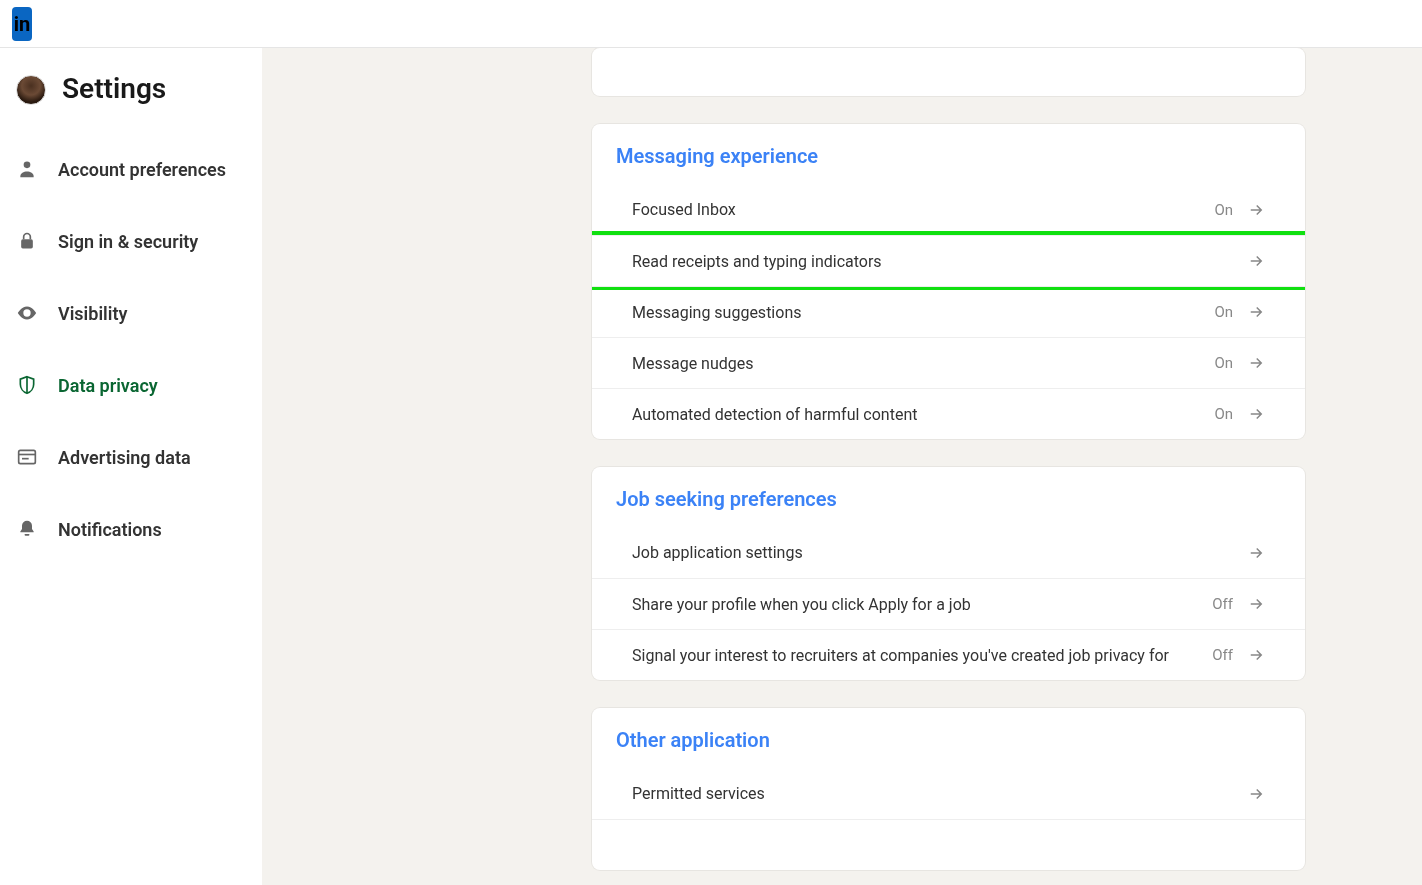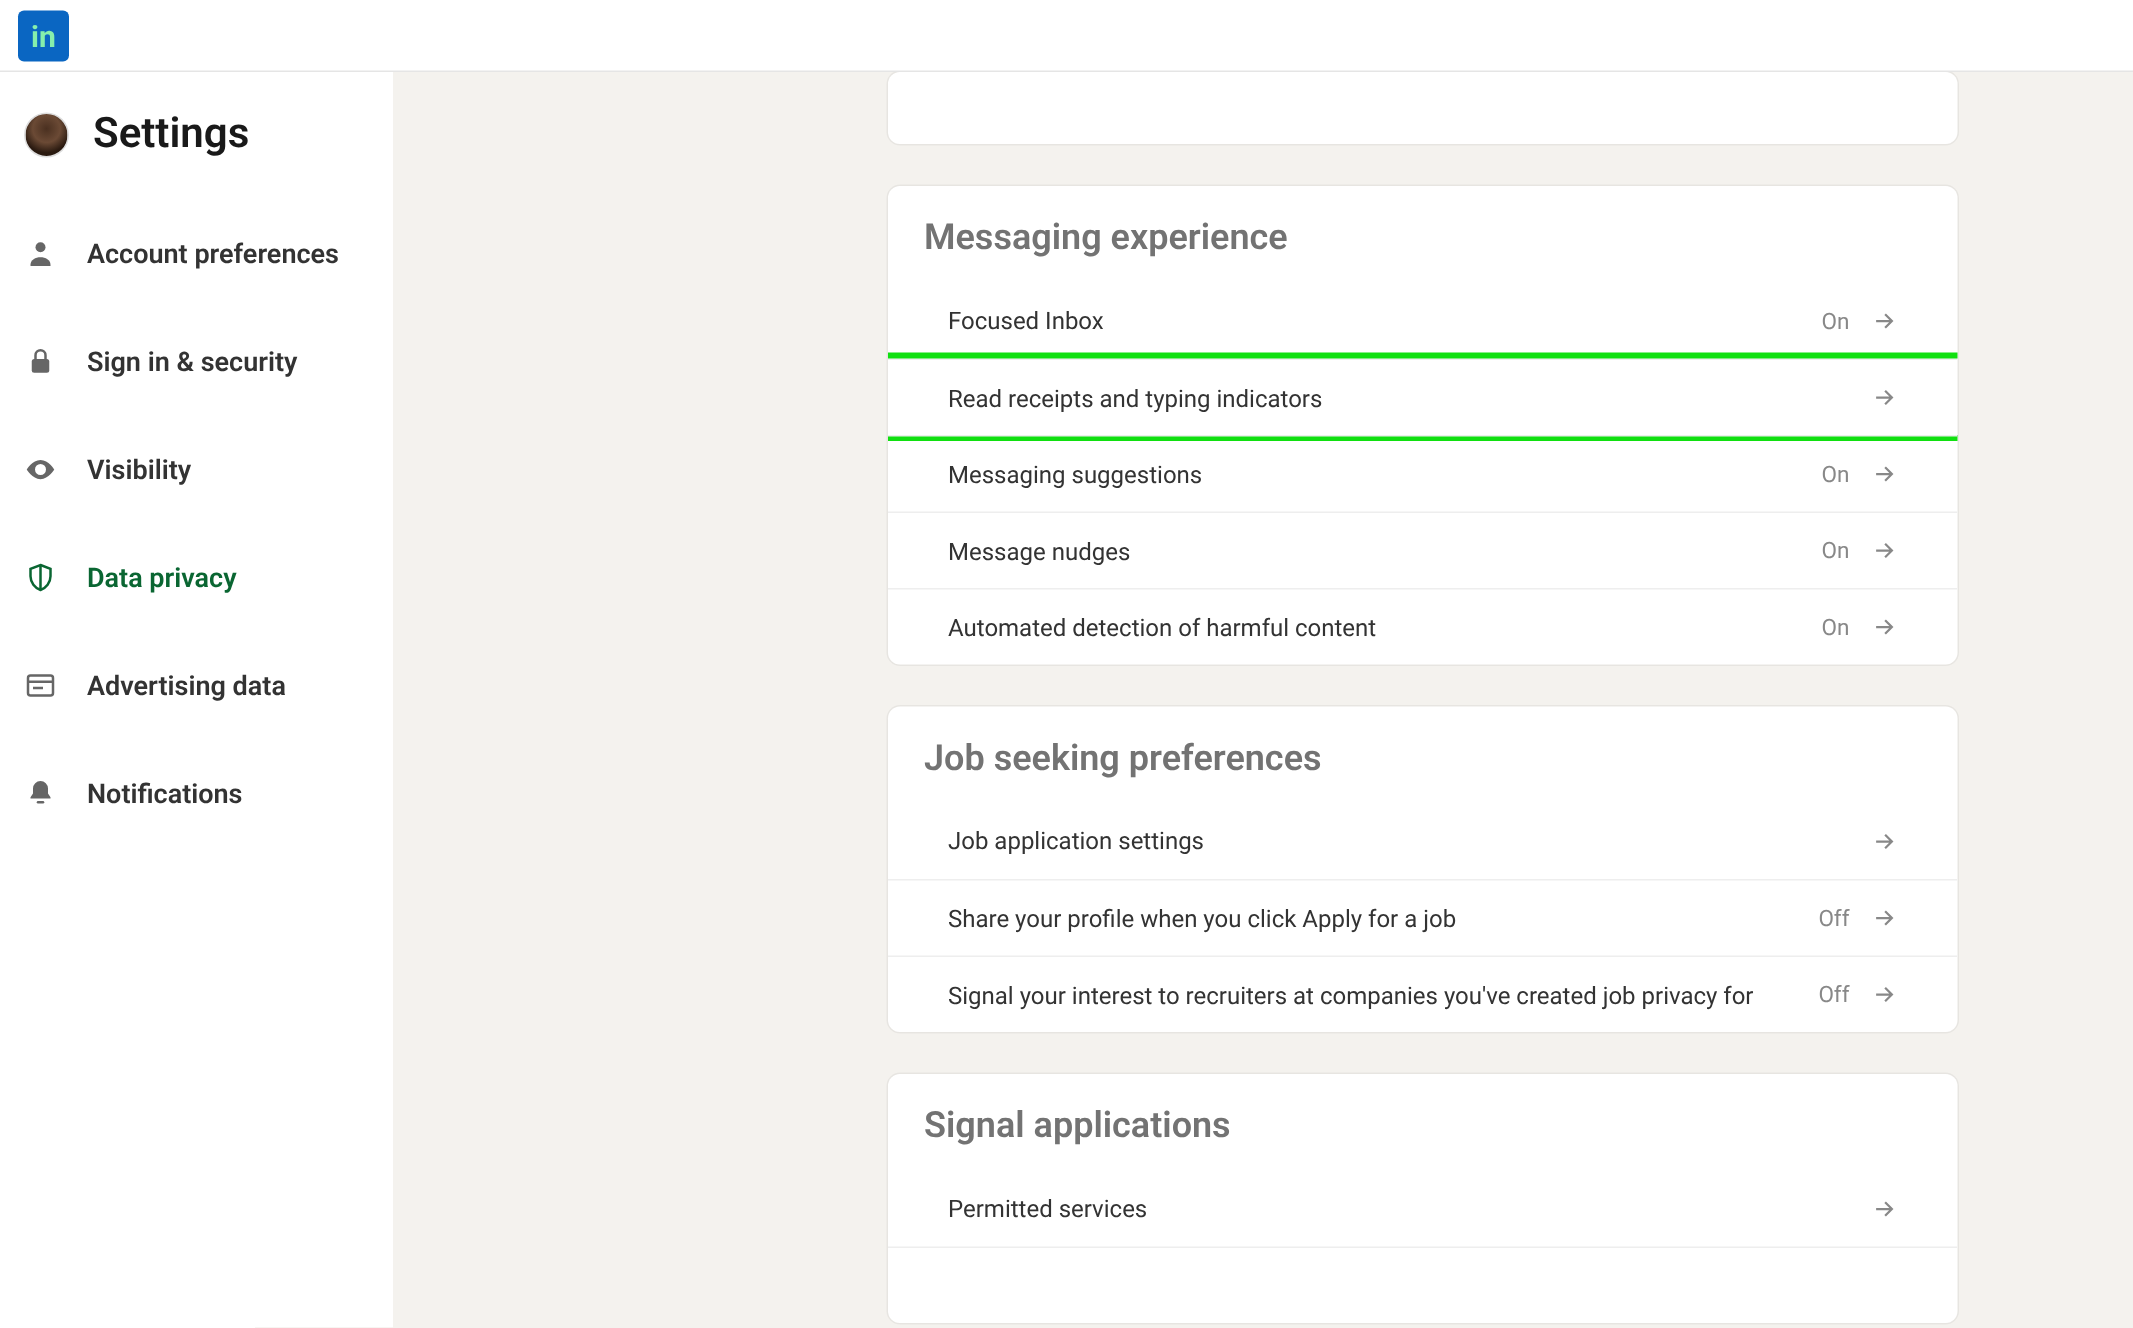--- a/index.html
+++ b/index.html
@@ -1,39 +1,39 @@
 <!DOCTYPE html>
 <html><head>
   <meta charset="utf-8">
   <style>
     * { box-sizing: border-box; margin: 0; padding: 0; }
     body { font-family: -apple-system, BlinkMacSystemFont, "Segoe UI", Roboto, Helvetica, Arial, sans-serif; background: #f4f2ee; color: #191919; width: 1422px; height: 885px; overflow: hidden; }
 
     .topbar { height: 48px; background: #fff; border-bottom: 1px solid #e5e5e5; display: flex; align-items: center; padding: 0 12px; }
-    .logo { width: 34px; height: 34px; background: #0a66c2; border-radius: 4px; display: flex; align-items: center; justify-content: center; color: #86efac; font-weight: 700; font-size: 20px; }
+    .logo { width: 20px; height: 34px; background: #0a66c2; border-radius: 4px; display: flex; align-items: center; justify-content: center; color: #000000; font-weight: 700; font-size: 20px; }
 
     .layout { display: flex; height: calc(885px - 48px); }
 
     .sidebar { width: 262px; background: #fff; padding: 24px 0 0 0; flex-shrink: 0; }
     .sidebar-header { display: flex; align-items: flex-end; gap: 16px; padding: 0 16px 28px 16px; }
     .avatar { width: 30px; height: 30px; border-radius: 50%; background: radial-gradient(circle at 50% 35%, #4a3020 0%, #6b4a35 40%, #2a1a10 70%); flex-shrink: 0; border: 1px solid #ddd;}
     .page-title { font-size: 28px; font-weight: 600; color: #191919; }
 
     .nav-list { list-style: none; }
     .nav-item { display: flex; align-items: center; gap: 20px; padding: 0 16px; height: 72px; cursor: pointer; font-size: 18px; font-weight: 600; color: #333; }
     .nav-item.active { color: #0a6632; }
     .nav-icon { width: 22px; height: 22px; display: flex; align-items: center; justify-content: center; color: #666; flex-shrink: 0; }
     .nav-item.active .nav-icon { color: #0a6632; }
 
     .main { flex: 1; overflow-y: auto; padding: 0 40px 40px 0; }
     .content-col { width: 713px; margin-left: 330px; }
 
     .card-stub { background: #fff; border-radius: 8px; height: 48px; margin-bottom: 28px; box-shadow: 0 0 0 1px rgba(0,0,0,0.05); }
     .card { background: #fff; border-radius: 8px; margin-bottom: 28px; box-shadow: 0 0 0 1px rgba(0,0,0,0.05); overflow: hidden; }
-    .card-title { font-size: 24px; font-weight: 600; padding: 20px 24px 16px 24px; color: #737373; }
+    .card-title { font-size: 20px; font-weight: 600; padding: 20px 24px 16px 24px; color: #3b82f6; }
 
     .row { display: flex; align-items: center; justify-content: space-between; padding: 14px 40px; border-top: 1px solid #eee; cursor: pointer; min-height: 51px; position: relative; }
     .row:first-of-type { border-top: none; }
     .row-label { font-size: 16px; color: #333; }
     .row-right { display: flex; align-items: center; gap: 14px; }
     .row-status { font-size: 15px; color: #888; }
     .row-arrow { color: #888; }
 
     .highlight { position: absolute; border: 4px solid #10e010; pointer-events: none; left: -24px; right: -18px; top: -5px; bottom: -4px; }
 
@@ -208,21 +208,21 @@
             <span class="row-arrow">
               <svg width="18" height="18" viewBox="0 0 24 24" fill="none" stroke="currentColor" stroke-width="2">
                   <path d="M5 12h14M13 6l6 6-6 6"></path>
                 </svg>
             </span>
           </span>
         </div>
       </div>
 
       <div class="card">
-        <h2 class="card-title">Signal applications</h2>
+        <h2 class="card-title">Other application</h2>
         <div class="row">
           <span class="row-label">Permitted services</span>
           <span class="row-right">
             <span class="row-status"></span>
             <span class="row-arrow">
               <svg width="18" height="18" viewBox="0 0 24 24" fill="none" stroke="currentColor" stroke-width="2">
                   <path d="M5 12h14M13 6l6 6-6 6"></path>
                 </svg>
             </span>
           </span>

